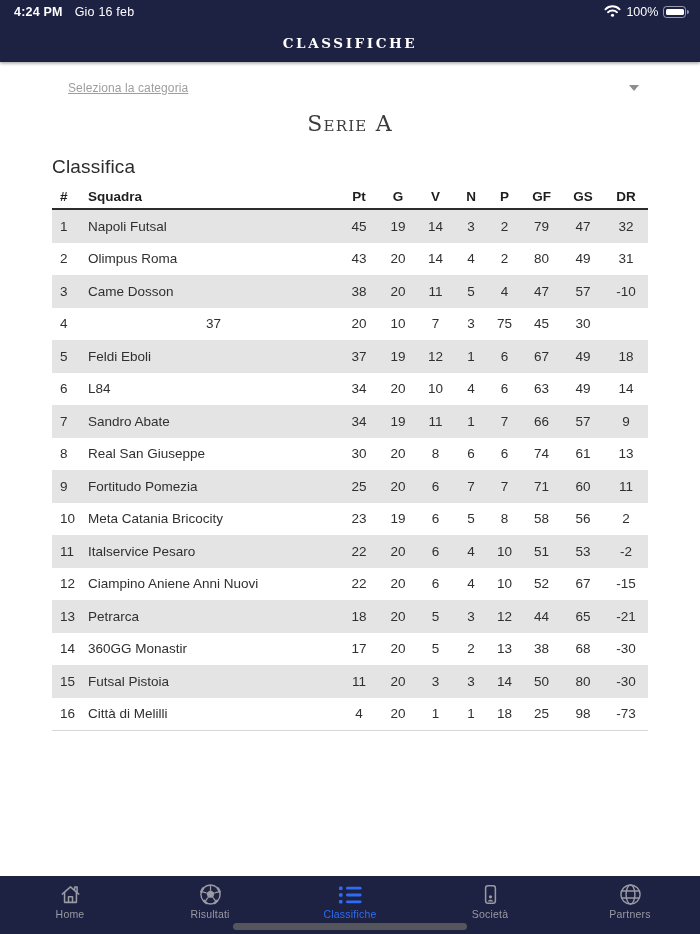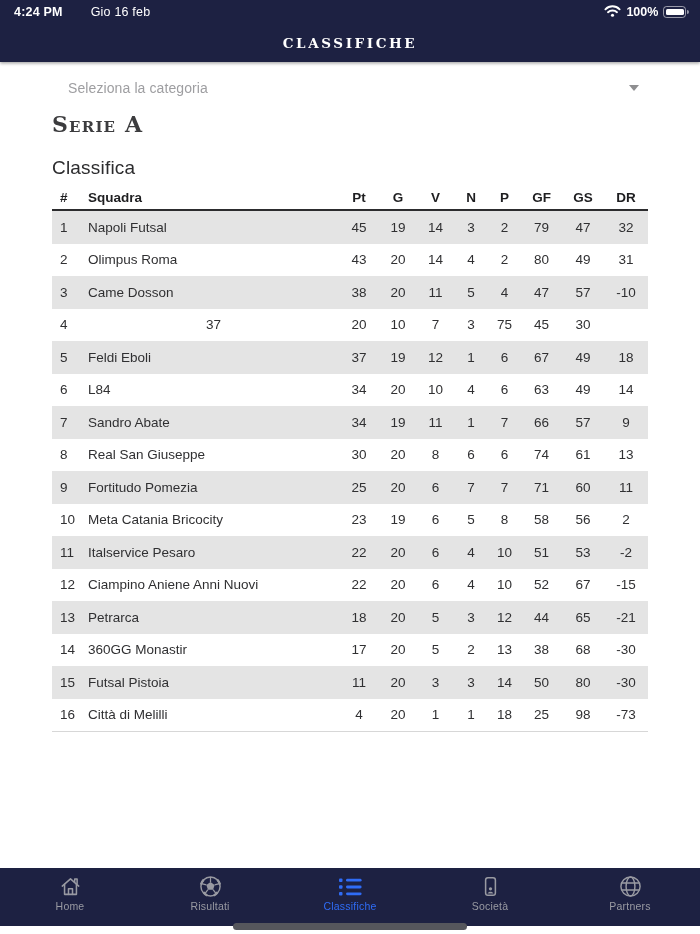--- a/index.html
+++ b/index.html
@@ -11,24 +11,24 @@
   }
   :root {
     --navy:#1d2142; --blue:#2f6cf6; --gray:#999aa2; --stripe:#e4e4e4;
   }
   
   .status-bar {
     height:24px; background:var(--navy); color:#fff;
     display:flex; align-items:center; justify-content:space-between;
     padding:0 11px 0 14px; position:relative; z-index:3;
   }
-  .sb-left { display:flex; align-items:center; gap:28px; font-size:12.5px; }
+  .sb-left { display:flex; align-items:center; gap:12px; font-size:12.5px; }
   .sb-time { font-weight:700; letter-spacing:.2px; }
   .sb-date { font-weight:400; letter-spacing:.2px; }
-  .sb-right { display:flex; align-items:center; gap:5px; font-size:12.5px; font-weight:700;justify-content:space-between; }
+  .sb-right { display:flex; align-items:center; gap:5px; font-size:12.5px; font-weight:400;justify-content:space-between; }
   .batt { display:flex; align-items:center; }
   .batt-body {
     width:23px; height:11.5px; border:1px solid rgba(255,255,255,.55);
     border-radius:3.5px; padding:1.5px; display:block;
   }
   .batt-fill { display:block; width:100%; height:100%; background:#fff; border-radius:1.5px; }
   .batt-tip {
     width:1.6px; height:4px; background:rgba(255,255,255,.55);
     border-radius:0 2px 2px 0; margin-left:1px; display:block;
   }
@@ -41,29 +41,29 @@
   .app-title {
     color:#fff; font-family:"DejaVu Serif", serif; font-weight:700;
     font-size:13.5px; letter-spacing:2.6px;
   }
   
   .content { padding:0 52px; }
   .select {
     margin-top:13px; height:26px; display:flex; align-items:center;
     justify-content:space-between; padding:0 9px 0 16px; cursor:pointer;
   }
-  .select-placeholder { color:#9e9ea1; font-size:14px; letter-spacing:.1px; }
+  .select-placeholder { color:#9e9ea1; font-size:12px; letter-spacing:.1px;text-decoration:underline; }
   .dd-arrow {
     width:0; height:0; border-left:5px solid transparent;
     border-right:5px solid transparent; border-top:6px solid #8e8e90;
   }
   .league-title {
-    margin-top:10px; 
+    margin-top:10px; text-align:center;
     font-family:"DejaVu Serif", serif; font-variant:small-caps;
-    font-weight:700; font-size:22px; color:#3c3c3e; letter-spacing:1.2px;
+    font-weight:400; font-size:22px; color:#3c3c3e; letter-spacing:1.2px;
   }
   .section-heading {
     margin-top:20px; font-size:19px; font-weight:400; color:#2c2c2e; letter-spacing:.2px;
   }
   
   .thead, .trow {
     display:grid;
     grid-template-columns:36px 1fr 40px 38px 37px 34px 33px 41px 42px 44px;
     align-items:center;
   }
@@ -72,21 +72,21 @@
     color:#1e1e20; border-bottom:2px solid #2c2c2e;
   }
   .trow { height:32.5px; font-size:13.5px; color:#303032; }
   .trow.stripe { background:var(--stripe); }
   #tbody { border-bottom:1px solid #d7d7d7; }
   .c-rank { padding-left:8px; text-align:left; }
   .c-team { text-align:left; }
   .c-num  { text-align:center; }
   
   .tab-bar {
-    position:absolute; left:0; bottom:8px; width:700px; height:58px;
+    position:absolute; left:0; bottom:0; width:700px; height:58px;
     background:var(--navy); display:flex; z-index:3;
   }
   .tab {
     flex:1 1 0; display:flex; flex-direction:column; align-items:center;
     padding-top:7px; gap:2px; color:var(--gray); cursor:pointer;
   }
   .tab.active { color:var(--blue); }
   .tab-icon { height:23px; display:flex; align-items:center; }
   .tab-icon svg { display:block; }
   .tab-label { font-size:10.5px; letter-spacing:.2px; }

